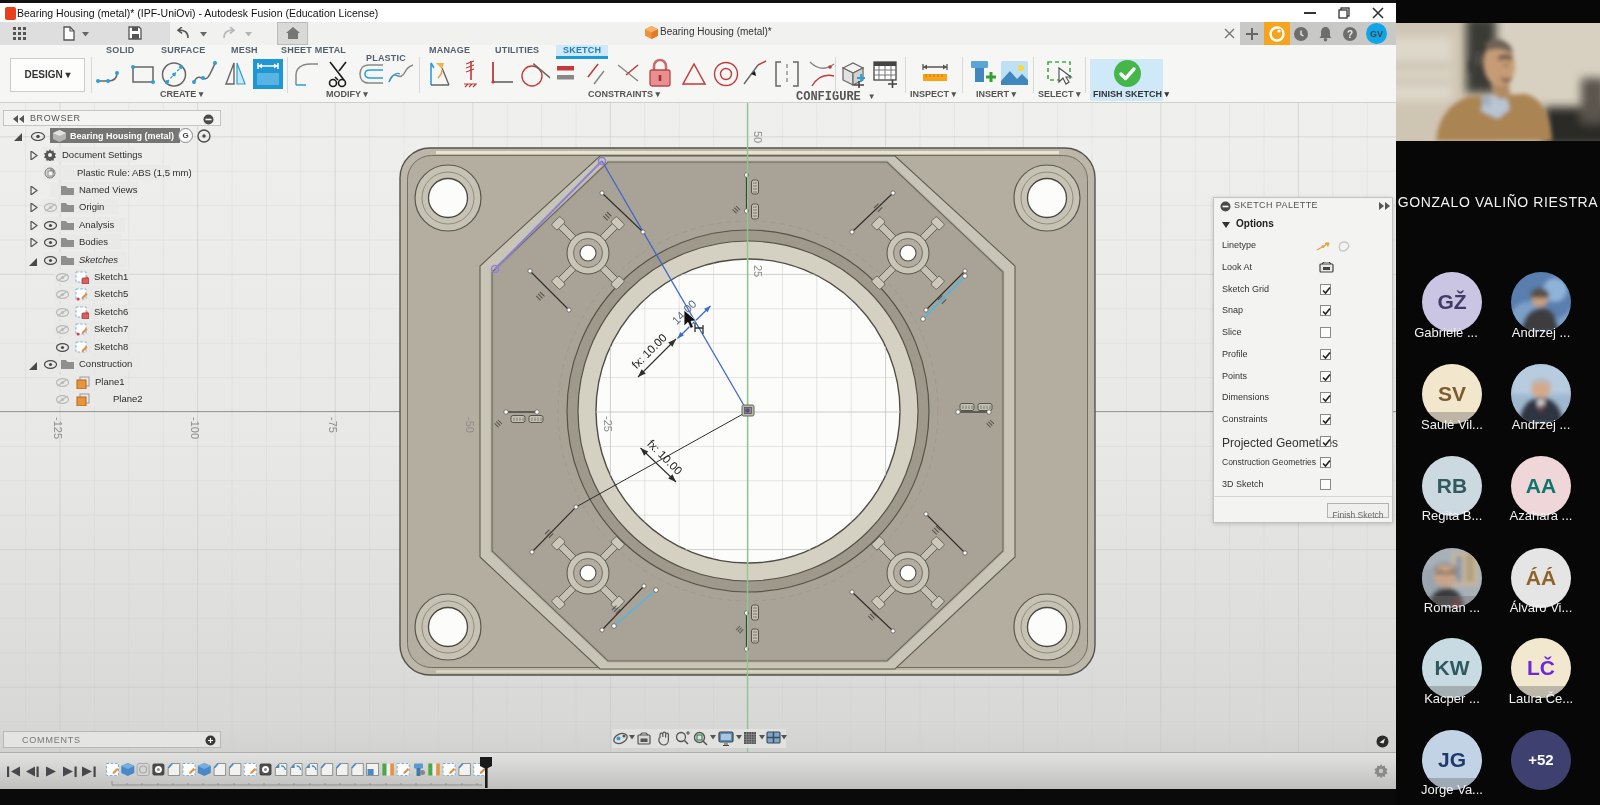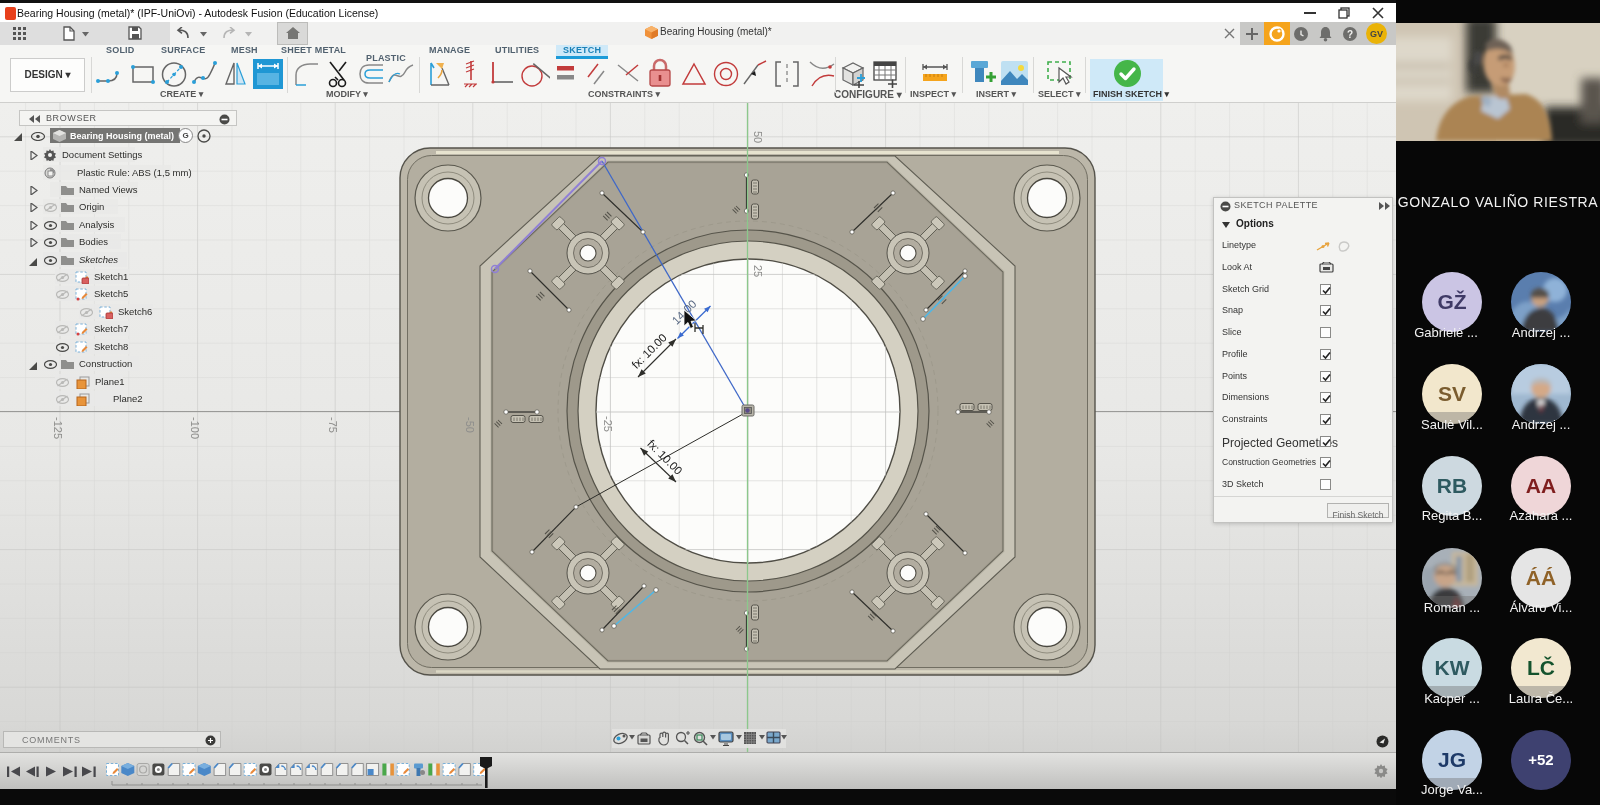--- a/index.html
+++ b/index.html
@@ -115,39 +115,39 @@
       <path d="M8,4.5 V8.5 L10.5,10" stroke="#e8e8e6" stroke-width="1.4" fill="none"></path>
     </svg>
   <svg class="abs" style="left:1318px;top:4px" width="15" height="16">
       <path d="M7.5,1 C4.5,1 3,3.5 3,6.5 V10 L1.5,12 H13.5 L12,10 V6.5 C12,3.5 10.5,1 7.5,1 Z" fill="#6d6d6b"></path>
       <circle cx="7.5" cy="13.8" r="1.8" fill="#6d6d6b"></circle>
     </svg>
   <svg class="abs" style="left:1342px;top:4px" width="16" height="16">
       <circle cx="8" cy="8" r="7" fill="#6d6d6b"></circle>
       <text x="8" y="11.5" font-size="10" font-weight="bold" fill="#f0f0ee" text-anchor="middle" font-family="Liberation Sans">?</text>
     </svg>
-  <div class="abs" style="left:1366px;top:1px;width:21px;height:21px;border-radius:50%;background:#eab308;text-align:center;"><span style="font-size:9px;font-weight:bold;color:#444;line-height:21px;">GV</span></div>
+  <div class="abs" style="left:1366px;top:1px;width:21px;height:21px;border-radius:50%;background:#0ea5e9;text-align:center;"><span style="font-size:9px;font-weight:bold;color:#444;line-height:21px;">GV</span></div>
 </div>
 <div id="ribbon">
   <div class="abs" style="left:556px;top:0;width:52px;height:13px;background:#cfe9f8;"></div>
   <div class="abs" style="left:556px;top:11px;width:52px;height:2.5px;background:#1c9bd8;"></div>
   <div class="tab" style="left:106px;">SOLID</div>
   <div class="tab" style="left:161px;">SURFACE</div>
   <div class="tab" style="left:231px;">MESH</div>
   <div class="tab" style="left:281px;">SHEET METAL</div>
   <div class="tab" style="left:366px;margin-top:8px;">PLASTIC</div>
   <div class="tab" style="left:429px;">MANAGE</div>
   <div class="tab" style="left:495px;">UTILITIES</div>
   <div class="tab" style="left:563px;color:#1c82b8;">SKETCH</div>
   <div class="abs" style="left:10px;top:13px;width:75px;height:34px;background:#fdfdfc;border:1px solid #cccccb;text-align:center;"><span style="font-size:10px;font-weight:bold;color:#333;line-height:32px;">DESIGN ▾</span></div>
 
   <div class="abs glabel" style="left:160px;top:44px;font-size:9px;font-weight:bold;color:#555;">CREATE ▾</div>
   <div class="abs glabel" style="left:326px;top:44px;font-size:9px;font-weight:bold;color:#555;">MODIFY ▾</div>
   <div class="abs glabel" style="left:588px;top:44px;font-size:9px;font-weight:bold;color:#555;">CONSTRAINTS ▾</div>
-  <div class="abs glabel" style="left:834px;top:44px;font-size:10px;font-weight:bold;color:#555;">CONFIGURE ▾</div>
+  <div class="abs glabel" style="left:796px;top:44px;font-size:12px;font-weight:bold;color:#555;font-family:Liberation Mono, monospace;">CONFIGURE ▾</div>
   <div class="abs glabel" style="left:910px;top:44px;font-size:9px;font-weight:bold;color:#555;">INSPECT ▾</div>
   <div class="abs glabel" style="left:976px;top:44px;font-size:9px;font-weight:bold;color:#555;">INSERT ▾</div>
   <div class="abs glabel" style="left:1038px;top:44px;font-size:9px;font-weight:bold;color:#555;">SELECT ▾</div>
   <div class="abs" style="left:1090px;top:14px;width:73px;height:42px;background:#cfe9f8;"></div>
   <div class="abs glabel" style="left:1093px;top:44px;font-size:9px;font-weight:bold;color:#333;">FINISH SKETCH ▾</div>
 
   <div class="abs sep" style="left:91px;top:12px;width:1px;height:36px;background:#d8d8d6;"></div>
   <div class="abs sep" style="left:287px;top:12px;width:1px;height:36px;background:#d8d8d6;"></div>
   <div class="abs sep" style="left:419px;top:12px;width:1px;height:36px;background:#d8d8d6;"></div>
   <div class="abs sep" style="left:835px;top:12px;width:1px;height:36px;background:#d8d8d6;"></div>
@@ -528,21 +528,21 @@
 <text transform="translate(662,460) rotate(45)" font-size="11.5" fill="#1a1a1a" text-anchor="middle" font-family="Liberation Sans">fx: 10.00</text>
 
 <rect x="742" y="405" width="12" height="11" rx="1.5" fill="#b9b6aa" stroke="#6a6a66" stroke-width="1"></rect>
 <rect x="744.5" y="407.5" width="7" height="6" fill="#8f8c80" stroke="#555" stroke-width="0.8"></rect>
 <circle cx="747.5" cy="410.5" r="2.2" fill="#5a4a8a"></circle>
 
 <path d="M684,310 l0,16 4,-3.5 2.5,6 3,-1.4 -2.5,-5.8 5.5,-0.5 z" fill="#111" stroke="#fff" stroke-width="0.8"></path>
 </svg>
 </div>
 <div id="browser">
-  <div class="abs" style="left:3px;top:110px;width:218px;height:16px;background:#f4f4f2;border:1px solid #c5c5c3;margin-left:16px;">
+  <div class="abs" style="left:3px;top:110px;width:218px;height:16px;background:#f4f4f2;border:1px solid #c5c5c3;">
     <svg class="abs" style="left:9px;top:4px" width="12" height="8">
         <path d="M5,0 L0,4 L5,8 Z M11,0 L6,4 L11,8 Z" fill="#555"></path>
       </svg>
     <span class="abs" style="left:26px;top:2px;font-size:9px;color:#555;letter-spacing:0.6px;">BROWSER</span>
     <svg class="abs" style="left:199px;top:3px" width="11" height="11">
         <circle cx="5.5" cy="5.5" r="5" fill="#4a4a48"></circle>
         <rect x="2.5" y="4.7" width="6" height="1.6" fill="#fff"></rect>
       </svg>
   </div>
 
@@ -674,21 +674,21 @@
         <circle cx="6.5" cy="4.5" r="1.6" fill="#b9b9b7"></circle>
         <path d="M1.5,8 L11.5,1" stroke="#b9b9b7" stroke-width="1.1"></path>
       </svg>
     <svg class="abs" style="left:75px;top:1px" width="14" height="13">
         <rect x="1" y="1" width="10" height="10" fill="#fff" stroke="#7ab0d8" stroke-width="1" stroke-dasharray="2.5 1.8"></rect>
         <path d="M7,9 l4,-4 1.5,1.5 -4,4 -2,0.5 z" fill="#e8893a"></path>
         <circle cx="3" cy="11" r="1.5" fill="#d84040"></circle>
       </svg>
     <span class="txt" style="left:94px;">Sketch5</span>
   </div>
-  <div class="brow" style="top:304.5px;margin-left:24px;">
+  <div class="brow" style="top:304.5px;">
     <div class="chip" style="left:55px;width:74px;"></div>
     <svg class="abs" style="left:56px;top:3px" width="13" height="9">
         <ellipse cx="6.5" cy="4.5" rx="6" ry="3.8" fill="none" stroke="#b9b9b7" stroke-width="1.2"></ellipse>
         <circle cx="6.5" cy="4.5" r="1.6" fill="#b9b9b7"></circle>
         <path d="M1.5,8 L11.5,1" stroke="#b9b9b7" stroke-width="1.1"></path>
       </svg>
     <svg class="abs" style="left:75px;top:1px" width="14" height="13">
         <rect x="1" y="1" width="10" height="10" fill="#fff" stroke="#7ab0d8" stroke-width="1" stroke-dasharray="2.5 1.8"></rect>
         <path d="M8,9 l4,-4 1.5,1.5 -4,4 -2,0.5 z" fill="#e8893a"></path>
         <rect x="7" y="7" width="7" height="6" rx="1" fill="#d86060" stroke="#a23232" stroke-width="0.8"></rect>
@@ -1058,21 +1058,21 @@
           <path d="M29,40 h3 l-1,8 h-2 z" fill="#7a2e38"></path>
           <circle cx="30" cy="24" r="10" fill="#d4a987"></circle>
           <path d="M20,20 C21,12 39,12 40,20 L40,22 C34,18 26,18 20,22 Z" fill="#b8b8b8"></path>
         </g>
       </svg>
   </div>
   <div class="avname" style="left:11px;top:417px;width:90px;text-align:center;">Saulė Vil...</div>
   <div class="avname" style="left:100px;top:417px;width:90px;text-align:center;">Andrzej ...</div>
 
   <div class="av" style="left:26px;top:456px;background:#cdd9e0;"><span style="color:#2e5a60;">RB</span></div>
-  <div class="av" style="left:115px;top:456px;background:#efd6d8;"><span style="color:#7f1d1d;">AA</span></div>
+  <div class="av" style="left:115px;top:456px;background:#efd6d8;"><span style="color:#0f766e;">AA</span></div>
   <div class="avname" style="left:11px;top:508px;width:90px;text-align:center;">Regita B...</div>
   <div class="avname" style="left:100px;top:508px;width:90px;text-align:center;">Azahara ...</div>
 
   <div class="av" style="left:26px;top:548px;">
     <svg width="60" height="60">
         <rect width="60" height="60" fill="#a8b0b8"></rect>
         <g filter="url(#vb)">
           <rect x="30" y="4" width="26" height="34" fill="#c8b89c"></rect>
           <rect x="34" y="8" width="6" height="26" fill="#8898a8"></rect>
           <rect x="44" y="6" width="8" height="28" fill="#b0a080"></rect>
@@ -1084,20 +1084,20 @@
           <path d="M14,26 C17,23 21,23 23,26 M25,26 C28,23 32,23 34,26" stroke="#2a2a28" stroke-width="2" fill="none"></path>
         </g>
       </svg>
     <div class="avband"></div>
   </div>
   <div class="av" style="left:115px;top:548px;background:#e5e5e5;"><span style="color:#8f6228;">ÁÁ</span></div>
   <div class="avname" style="left:11px;top:600px;width:90px;text-align:center;">Roman ...</div>
   <div class="avname" style="left:100px;top:600px;width:90px;text-align:center;">Álvaro Vi...</div>
 
   <div class="av" style="left:26px;top:638px;background:#c9dbe2;"><span style="color:#2e5a60;">KW</span><div class="avband"></div></div>
-  <div class="av" style="left:115px;top:638px;background:#f2e8d0;"><span style="color:#14532d;">LČ</span><div class="avband"></div></div>
+  <div class="av" style="left:115px;top:638px;background:#f2e8d0;"><span style="color:#6d28d9;">LČ</span><div class="avband"></div></div>
   <div class="avname" style="left:11px;top:691px;width:90px;text-align:center;">Kacper ...</div>
   <div class="avname" style="left:100px;top:691px;width:90px;text-align:center;">Laura Če...</div>
 
   <div class="av" style="left:26px;top:730px;background:#c2d3e6;"><span style="color:#1e3a68;">JG</span><div class="avband"></div></div>
   <div class="av" style="left:115px;top:730px;background:#3e4170;"><span style="color:#fff;font-size:15px;">+52</span></div>
   <div class="avname" style="left:11px;top:782px;width:90px;text-align:center;">Jorge Va...</div>
 </div>
 
 </body></html>

